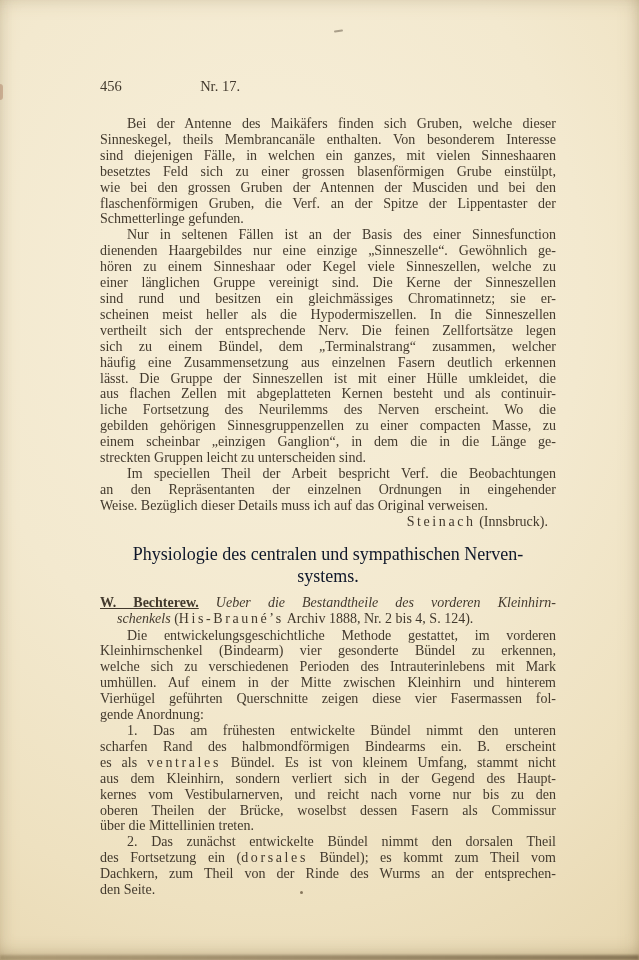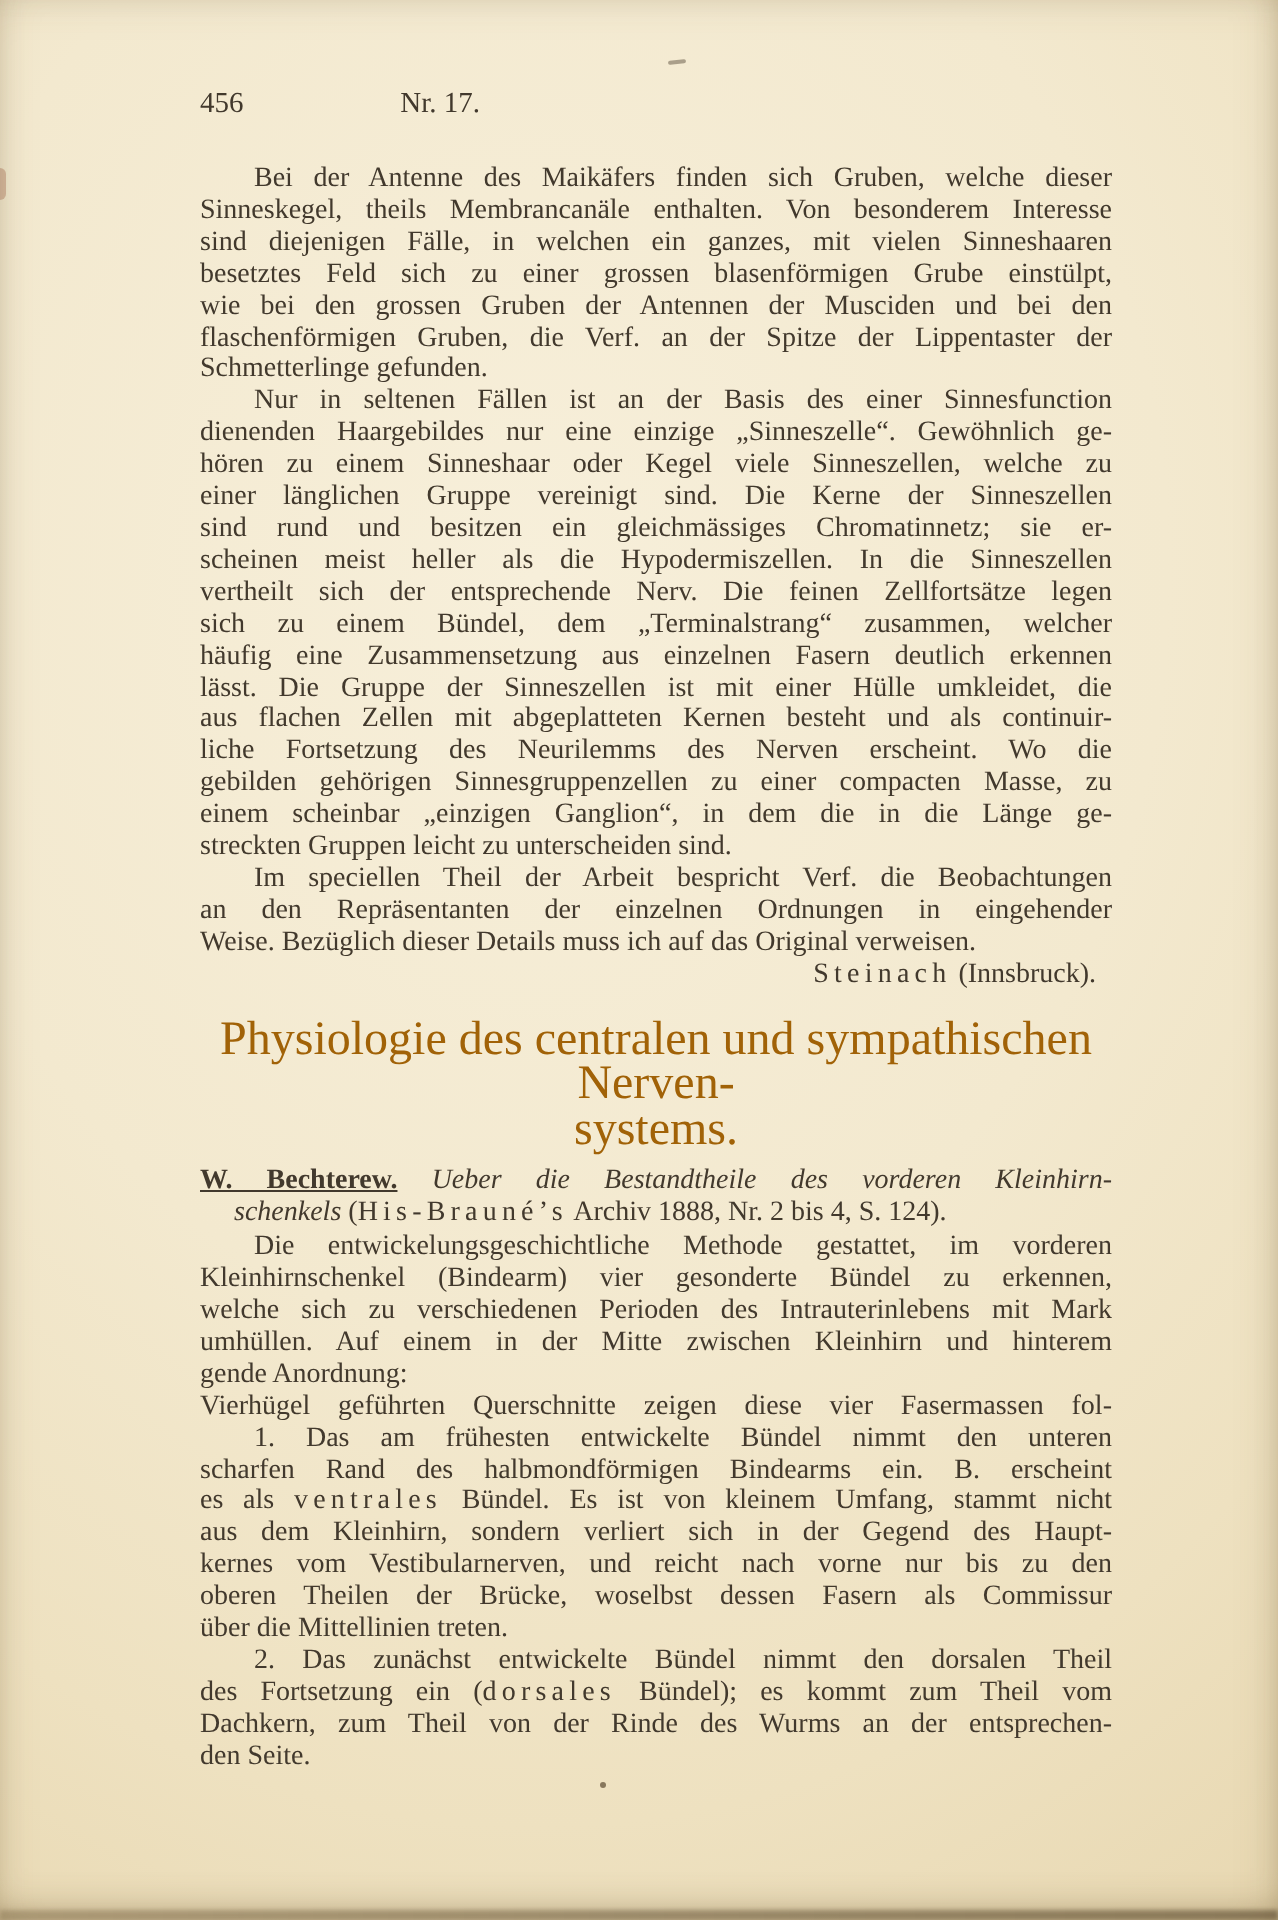--- a/index.html
+++ b/index.html
@@ -19,33 +19,33 @@
       inset 14px 0 26px -20px rgba(110,85,45,.22),
       inset 0 16px 24px -20px rgba(110,85,45,.22);}
   .bottom-edge{position:absolute;left:0;right:0;bottom:0;height:5px;
     background:linear-gradient(to right, rgba(85,63,32,.25), rgba(62,46,22,.45));
     filter:blur(1px);}
   .speck{position:absolute;pointer-events:none;}
   .s1{left:334px;top:30px;width:9px;height:2px;background:rgba(96,84,66,.5);transform:rotate(-7deg);border-radius:2px;}
   .s2{left:300px;top:891px;width:3px;height:3px;background:rgba(80,62,38,.65);border-radius:50%;}
   .smudge{left:0;top:84px;width:3px;height:16px;background:rgba(150,75,50,.30);border-radius:0 3px 3px 0;position:absolute;}
 
-  .header{display:flex;align-items:baseline;padding:44px 84px 0 100px;}
+  .header{display:flex;align-items:baseline;padding:44px 84px 0 100px;margin-top:34px;}
   .pgnum{font-size:14.5px;width:70px;flex:0 0 auto;}
   .jtitle{font-size:13.2px;flex:1 1 auto;text-align:center;letter-spacing:.3px;}
   .issue{font-size:14.5px;width:70px;flex:0 0 auto;text-align:right;}
 
   .body-text{padding:21px 0 0 100px;width:456px;font-size:14px;line-height:15.9px;}
   .ln{text-align:justify;text-align-last:justify;min-height:15.9px;}
   .ln.last{text-align-last:left;}
   .ln.ind{text-indent:27px;}
   .ln.hang{padding-left:17px;}
   .blk{margin:0;}
   .blk.heading{margin:13px 0 7px;}
-  .blk.heading .ln{text-align:center;text-align-last:center;font-size:24px;line-height:22.6px;color:#a16207;}
+  .blk.heading .ln{text-align:center;text-align-last:center;font-size:18px;line-height:22.6px;color:#0f172a;}
   .blk.signature .ln{text-align:right;text-align-last:right;padding-right:8px;font-family:Liberation Serif, serif;}
   .blk.ref{margin-bottom:1px;}
   .b{font-weight:bold;text-decoration:underline;}
   .i{font-style:italic;}
   .sp{letter-spacing:2.6px;}
 </style>
 </head>
 <body style="--paper: #f1e6c9; --ink: #42392d;">
 
 <div class="page">
@@ -95,22 +95,22 @@
       </div>
       <div class="blk ref">
         <div class="ln"><span class="b">W. Bechterew.</span><span> </span><span class="i">Ueber die Bestandtheile des vorderen Kleinhirn-</span></div>
         <div class="ln last hang"><span class="i">schenkels</span><span> (</span><span class="sp">His-Brauné’s</span><span> Archiv 1888, Nr. 2 bis 4, S. 124).</span></div>
       </div>
       <div class="blk para">
         <div class="ln ind">Die entwickelungsgeschichtliche Methode gestattet, im vorderen</div>
         <div class="ln">Kleinhirnschenkel (Bindearm) vier gesonderte Bündel zu erkennen,</div>
         <div class="ln">welche sich zu verschiedenen Perioden des Intrauterinlebens mit Mark</div>
         <div class="ln">umhüllen. Auf einem in der Mitte zwischen Kleinhirn und hinterem</div>
+        <div class="ln">Vierhügel geführten Querschnitte zeigen diese vier Fasermassen fol-</div>
         <div class="ln last">gende Anordnung:</div>
-        <div class="ln">Vierhügel geführten Querschnitte zeigen diese vier Fasermassen fol-</div>
       </div>
       <div class="blk para">
         <div class="ln ind">1. Das am frühesten entwickelte Bündel nimmt den unteren</div>
         <div class="ln">scharfen Rand des halbmondförmigen Bindearms ein. B. erscheint</div>
         <div class="ln"><span>es als </span><span class="sp">ventrales</span><span> Bündel. Es ist von kleinem Umfang, stammt nicht</span></div>
         <div class="ln">aus dem Kleinhirn, sondern verliert sich in der Gegend des Haupt-</div>
         <div class="ln">kernes vom Vestibularnerven, und reicht nach vorne nur bis zu den</div>
         <div class="ln">oberen Theilen der Brücke, woselbst dessen Fasern als Commissur</div>
         <div class="ln last">über die Mittellinien treten.</div>
       </div>

